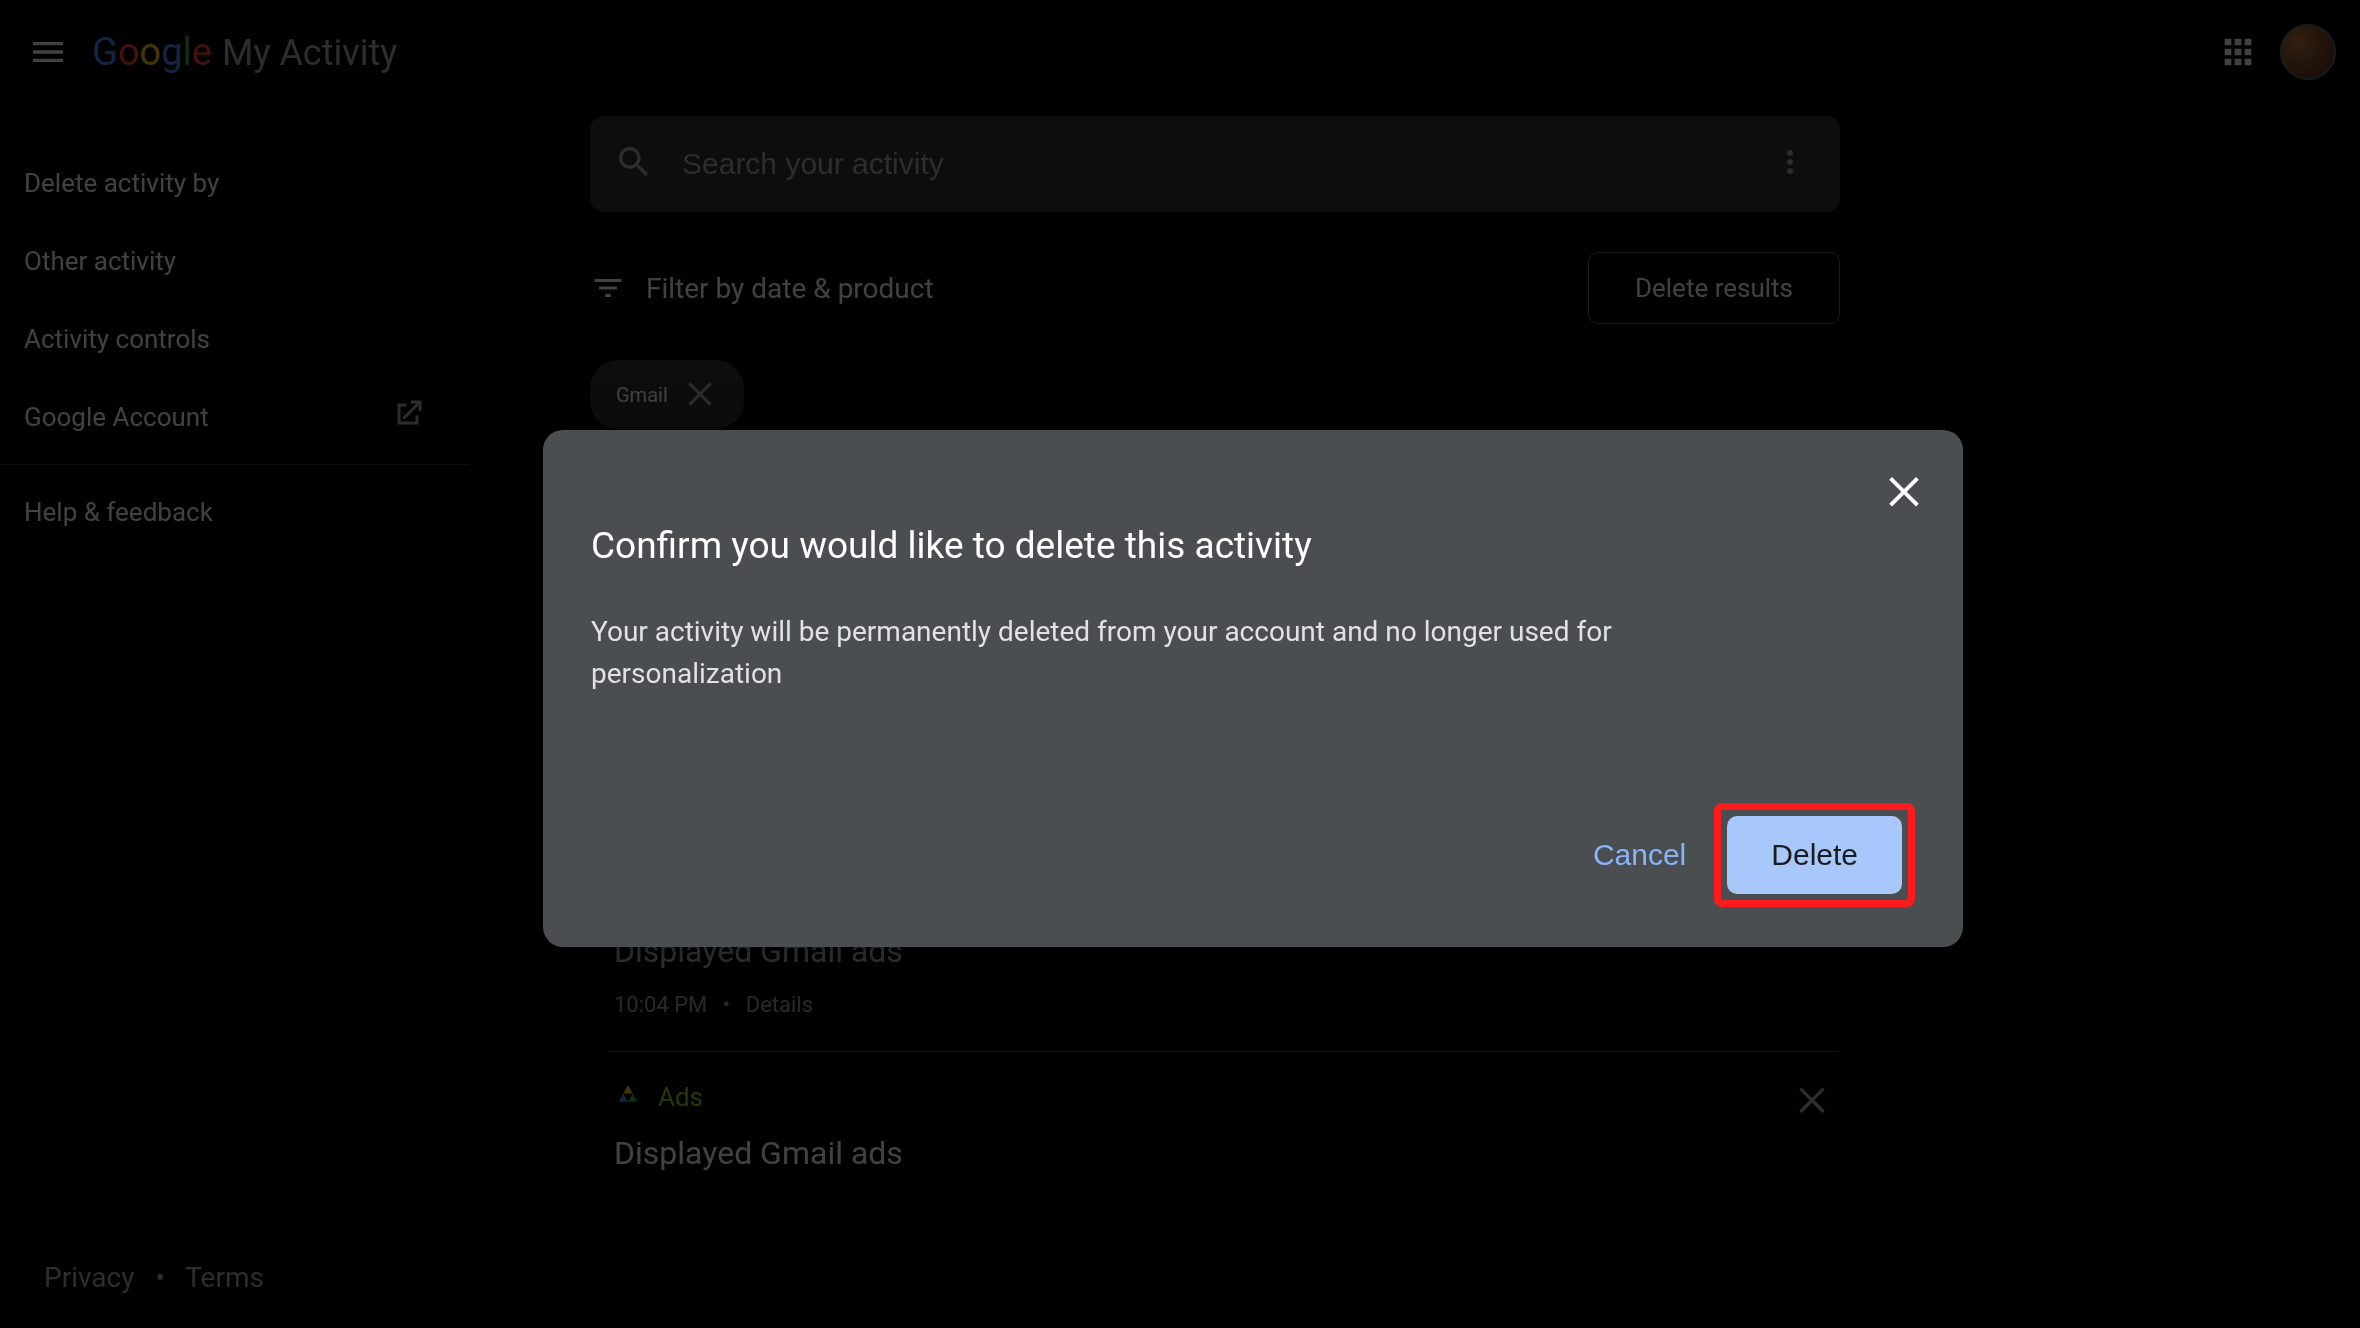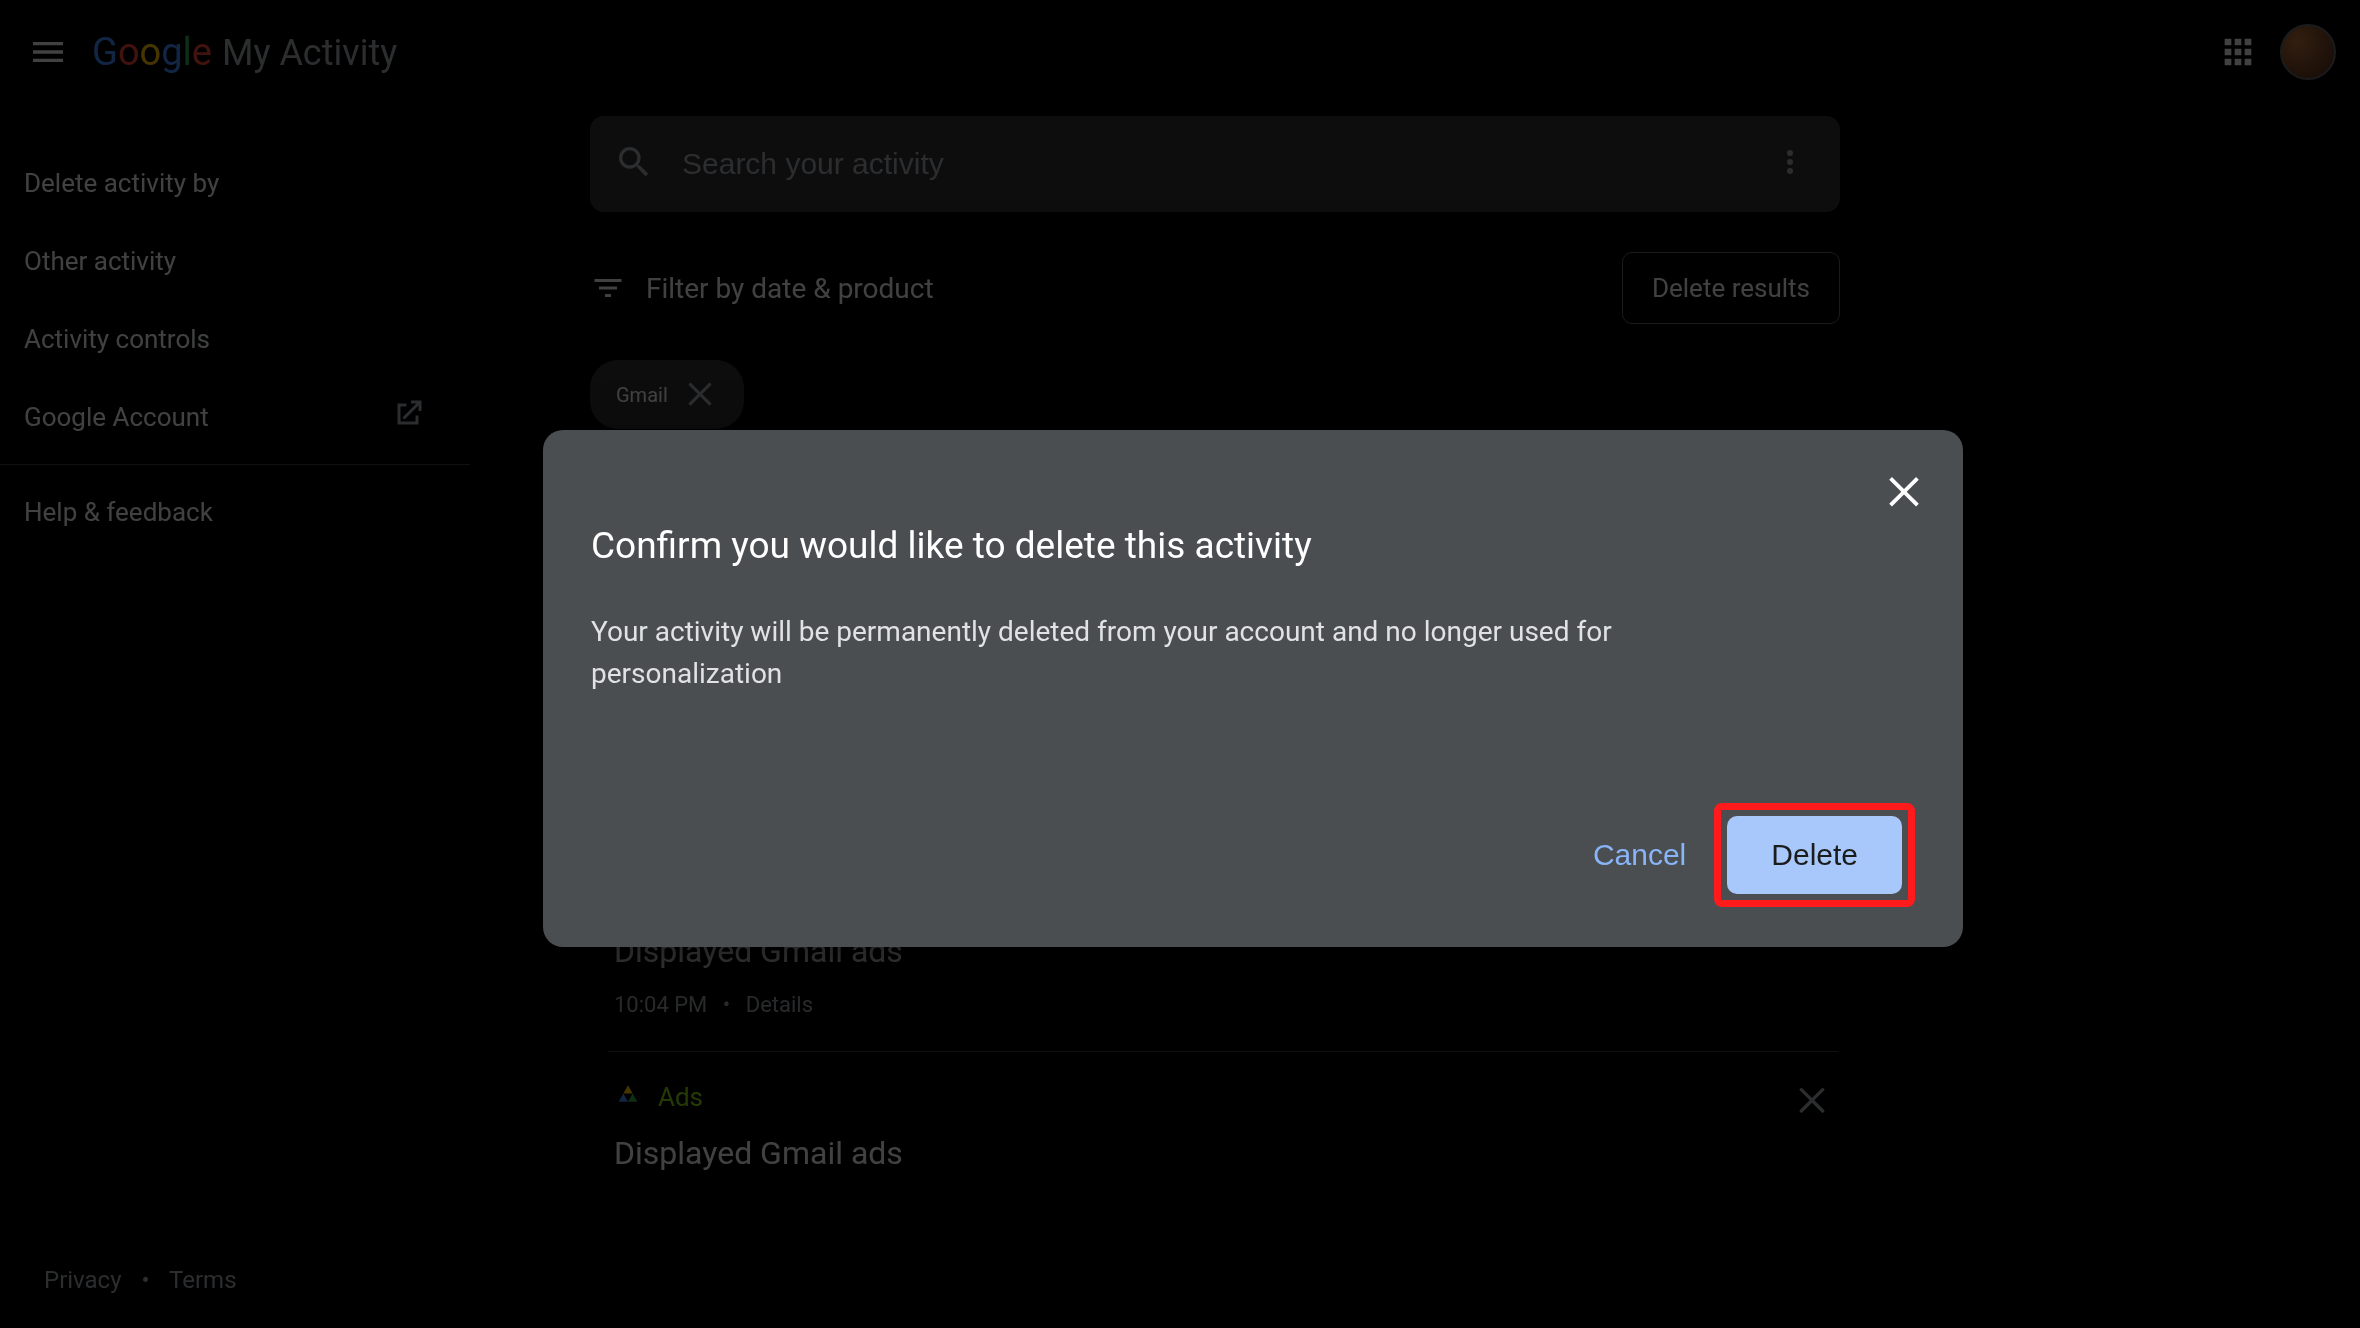--- a/index.html
+++ b/index.html
@@ -31,38 +31,38 @@
   .header-apps { width:48px;height:48px;display:flex;align-items:center;justify-content:center;color:#e8eaed;margin-right:18px;cursor:pointer;}
   .avatar { width:56px;height:56px;border-radius:50%;background:radial-gradient(circle at 30% 30%, #b26e3a, #4a2617);border:2px solid #5f6368;cursor:pointer;}
 
   
   .layout { display:flex; height: calc(100% - 104px); }
   .sidenav { width: 470px; padding-top: 40px; display:flex; flex-direction:column; }
   .nav-item { height: 78px; display:flex; align-items:center; padding: 0 24px; font-size:26px; color:#e8eaed; cursor:pointer; position:relative;}
   .nav-item .ext-icon { position:absolute; right:44px; color:#9aa0a6; }
   .nav-divider { height:1px; background:#3c4043; margin: 8px 0;}
   .sidenav-spacer { flex:1; }
-  .footer-links { padding: 0 44px 34px 44px; font-size:24px; color:#9aa0a6; }
+  .footer-links { padding: 0 44px 34px 44px; font-size:28px; color:#9aa0a6; }
   .footer-links span.sep { margin: 0 14px; }
   .footer-links a { color:#9aa0a6; cursor:pointer; }
 
   
   .main { padding-top: 12px; }
   .search-bar {
     width: 1250px; height: 96px; background:#303134; border-radius:14px;
     margin-left: 120px; display:flex; align-items:center; padding:0 24px;
   }
   .search-icon { color:#9aa0a6; margin-right: 28px; }
   .search-input { flex:1; background:transparent; border:none; outline:none; color:#e8eaed; font-size:30px; }
   .search-input::placeholder { color:#9aa0a6; }
   .search-more { color:#9aa0a6; cursor:pointer; padding:8px;}
 
   .filters { display:flex; align-items:center; margin-left:120px; margin-top:40px; width:1250px; }
   .filter-left { display:flex; align-items:center; gap:20px; color:#e8eaed; font-size:28px; cursor:pointer;}
-  .delete-results-btn { margin-left:auto; border:1px solid #5f6368; border-radius:10px; padding:20px 29px; font-size:26px; color:#e8eaed; cursor:pointer; }
+  .delete-results-btn { margin-left:auto; border:1px solid #5f6368; border-radius:10px; padding:20px 46px; font-size:26px; color:#e8eaed; cursor:pointer; }
 
   .chip-row { margin-left:120px; margin-top:36px; }
   .chip { display:inline-flex; align-items:center; gap:14px; background:#303134; border-radius:28px; padding:14px 26px; font-size:20px; color:#e8eaed; }
   .chip .chip-x { color:#9aa0a6; cursor:pointer; }
 
   .activity-list { margin-left:138px; margin-top:420px; width:1230px; }
   .activity-item { border-top:1px solid #3c4043; padding:30px 6px 34px 6px; position:relative;}
   .product-line { display:flex; align-items:center; gap:16px; font-size:26px; color:#84cc16;text-align:right; }
   .product-icon { width:28px;height:28px; }
   .activity-title { font-size:32px; color:#e8eaed; margin-top:22px; }

